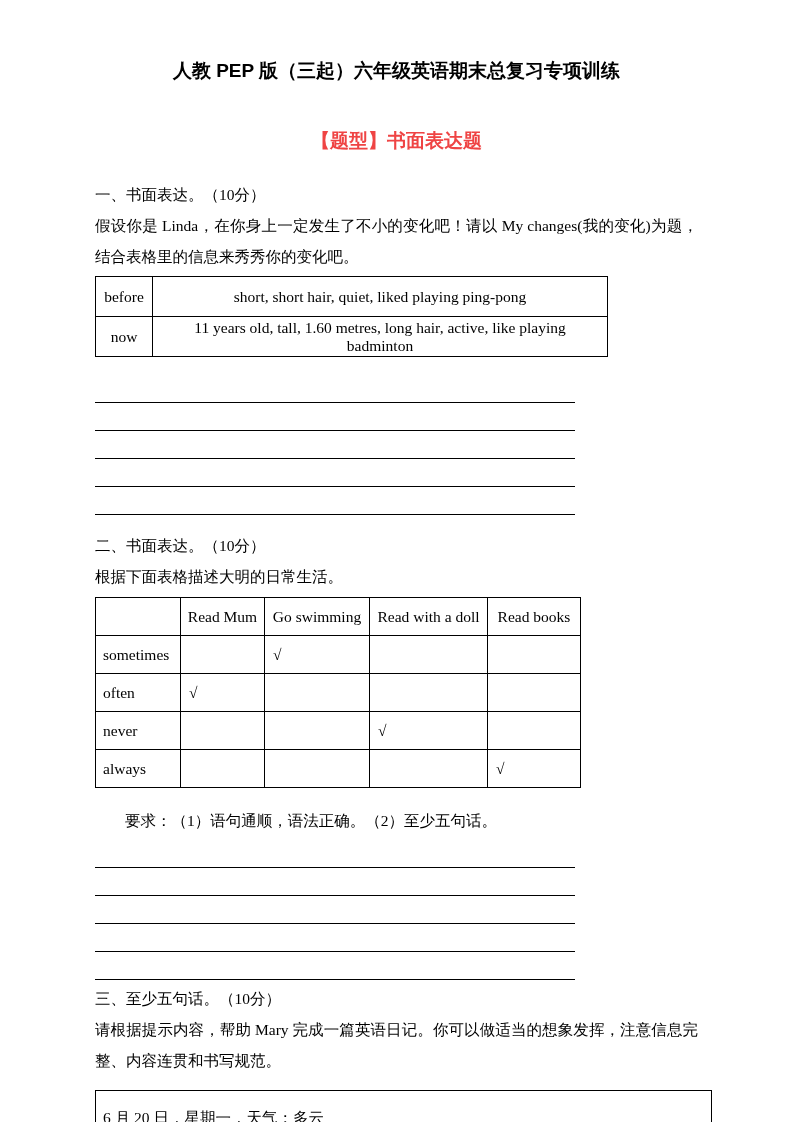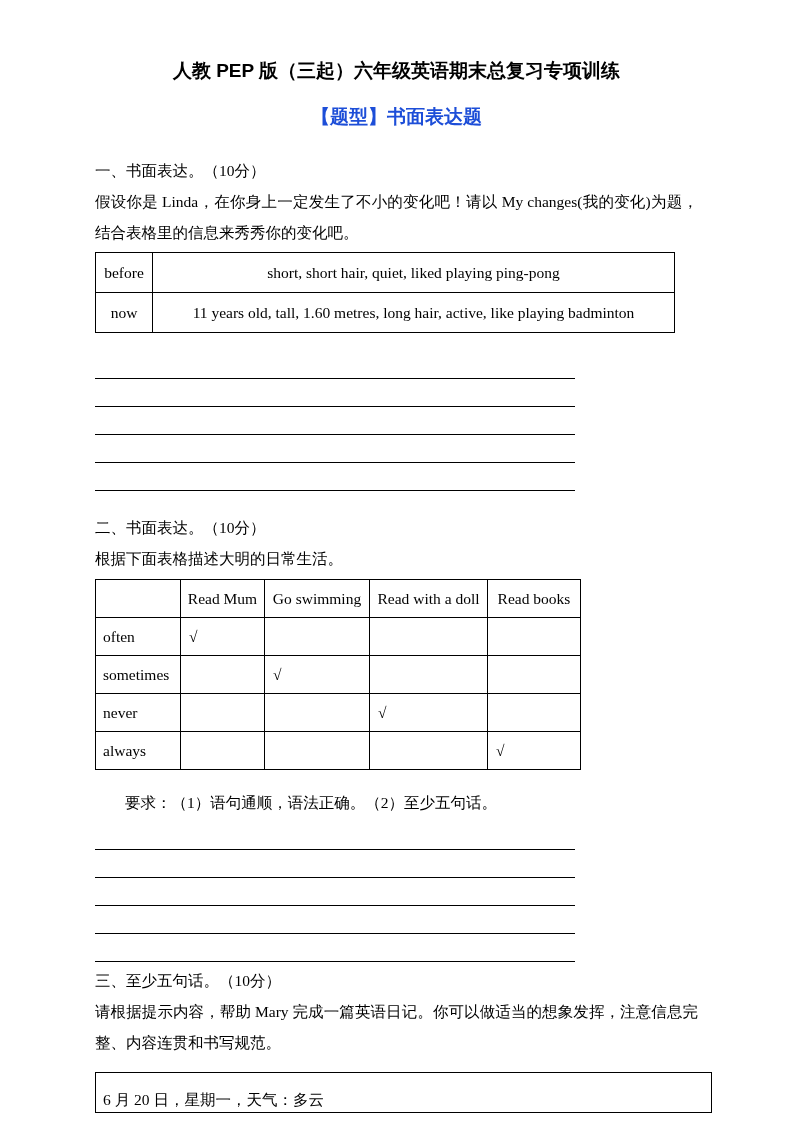--- a/index.html
+++ b/index.html
@@ -16,54 +16,54 @@
 
   .doc-title {
     margin: 0;
     font-family: "Liberation Sans", "DejaVu Sans", sans-serif;
     font-size: 19px;
     font-weight: bold;
     text-align: center;
     line-height: 26px;
   }
   .doc-subtitle {
-    margin: 20px 0 0 0;
+    margin: 44px 0 0 0;
     font-family: "Liberation Sans", "DejaVu Sans", sans-serif;
     font-size: 19px;
     font-weight: bold;
     text-align: center;
     line-height: 26px;
-    color: #1d4ed8;
+    color: #ef4444;
   }
 
   .section-heading {
     margin: 0;
     font-size: 15.5px;
     line-height: 30px;
   }
   .sec1-heading { margin-top: 26px; }
-  .sec2-heading { margin-top: 22px; }
+  .sec2-heading { margin-top: 16px; }
   .sec3-heading { margin-top: 4px; }
 
   .body-text {
     margin: 0;
     font-size: 15.5px;
     line-height: 31px;
     text-align: justify;
   }
   .requirements { margin-top: 18px; line-height: 30px; text-align: left; margin-left: 30px; }
 
   table {
     border-collapse: collapse;
     font-size: 15.5px;
     color: #000;
   }
   td { border: 1px solid #000; vertical-align: middle; }
 
-  .table1 { margin-top: 4px; width: 580px; table-layout: fixed; }
+  .table1 { margin-top: 4px; width: 513px; table-layout: fixed; }
   .table1 td { height: 40px; padding: 0 10px; text-align: center; }
   .table1 .label-cell { width: 57px; text-align: center; padding: 0 2px; }
 
   .table2 { margin-top: 5px; width: 485px; table-layout: fixed; }
   .table2 td { height: 38px; }
   .table2 .hdr-cell { text-align: center; padding: 0 2px; }
   .table2 .rowlabel-cell { text-align: left; padding: 0 0 0 7px; }
   .table2 .check-cell { text-align: left; padding: 0 0 0 8px; }
 
   .table3 { margin-top: 14px; width: 617px; }
@@ -123,30 +123,30 @@
     </colgroup>
     <tbody>
         <tr>
       <td class="hdr-cell"></td>
       <td class="hdr-cell">Read Mum</td>
       <td class="hdr-cell">Go swimming</td>
       <td class="hdr-cell">Read with a doll</td>
       <td class="hdr-cell">Read books</td>
     </tr>
     <tr>
-      <td class="rowlabel-cell">often</td>
+      <td class="rowlabel-cell">sometimes</td>
+      <td class="check-cell"></td>
       <td class="check-cell">√</td>
-      <td class="check-cell"></td>
       <td class="check-cell"></td>
       <td class="check-cell"></td>
     </tr>
     <tr>
-      <td class="rowlabel-cell">sometimes</td>
+      <td class="rowlabel-cell">often</td>
+      <td class="check-cell">√</td>
       <td class="check-cell"></td>
-      <td class="check-cell">√</td>
       <td class="check-cell"></td>
       <td class="check-cell"></td>
     </tr>
     <tr>
       <td class="rowlabel-cell">never</td>
       <td class="check-cell"></td>
       <td class="check-cell"></td>
       <td class="check-cell">√</td>
       <td class="check-cell"></td>
     </tr>

